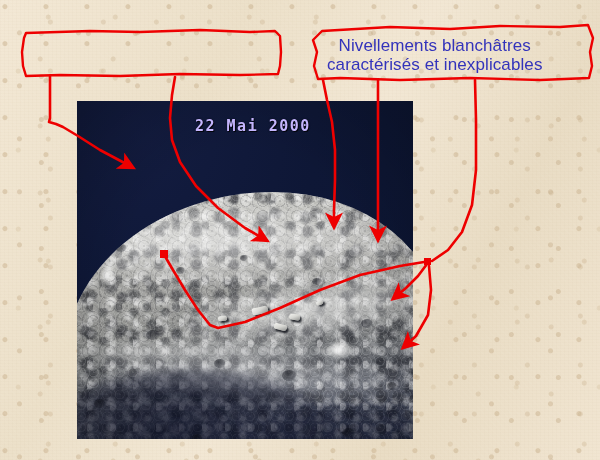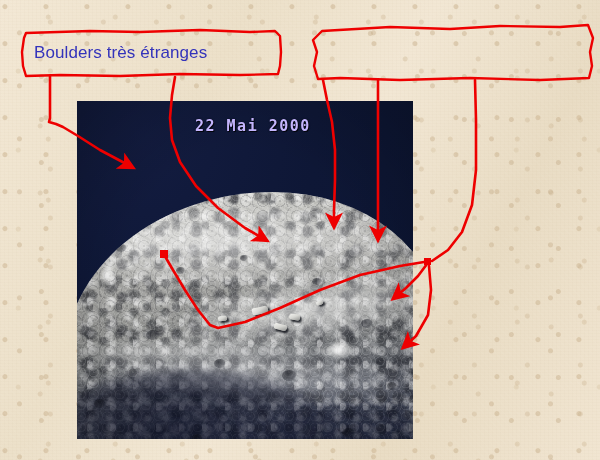--- a/index.html
+++ b/index.html
@@ -295,16 +295,17 @@
     <path d="M 427 264 L 418 276 L 406 288 L 394 298" fill="none" stroke="#ee0000" stroke-width="2.6" stroke-linecap="round" stroke-linejoin="round" marker-end="url(#ah)"></path>
 
     <path d="M 429 266 L 431 290 L 428 315 L 416 336 L 404 347" fill="none" stroke="#ee0000" stroke-width="2.6" stroke-linecap="round" stroke-linejoin="round" marker-end="url(#ah)"></path>
 
     <path d="M 424 262 L 400 266 L 360 275 L 320 290 L 280 308 L 245 322
              L 218 328 L 210 325 L 198 310 L 185 290 L 173 270 L 166 258" fill="none" stroke="#ee0000" stroke-width="2.6" stroke-linecap="round" stroke-linejoin="round"></path>
 
     <rect x="160" y="250" width="8" height="8" fill="#ee0000"></rect>
   </svg>
 
-  <div class="ann-text" id="label-left">Boulders très étranges</div>
-
+
+  <div class="ann-text" id="label-right">Nivellements blanchâtres
+caractérisés et inexplicables</div>
 
 </div>
 
 </body></html>

